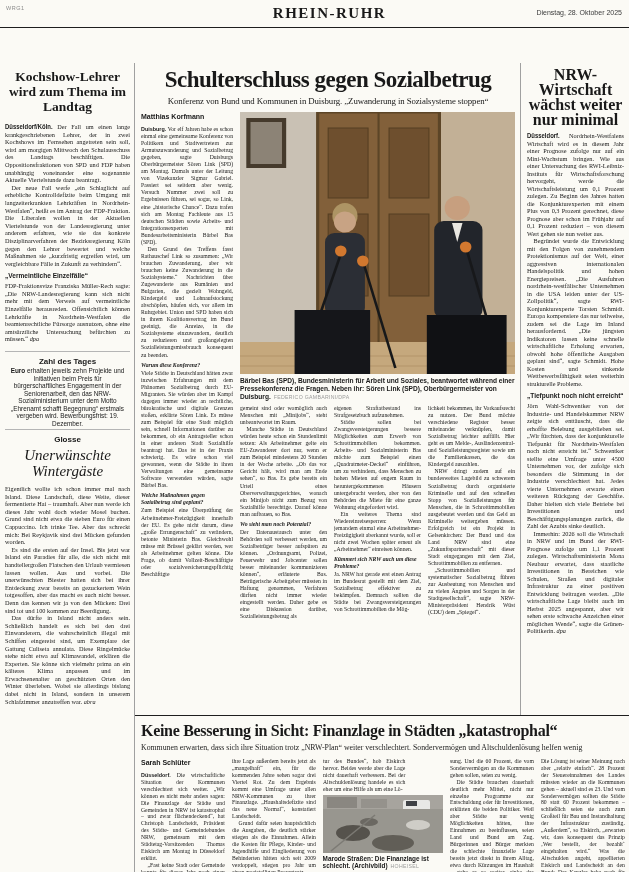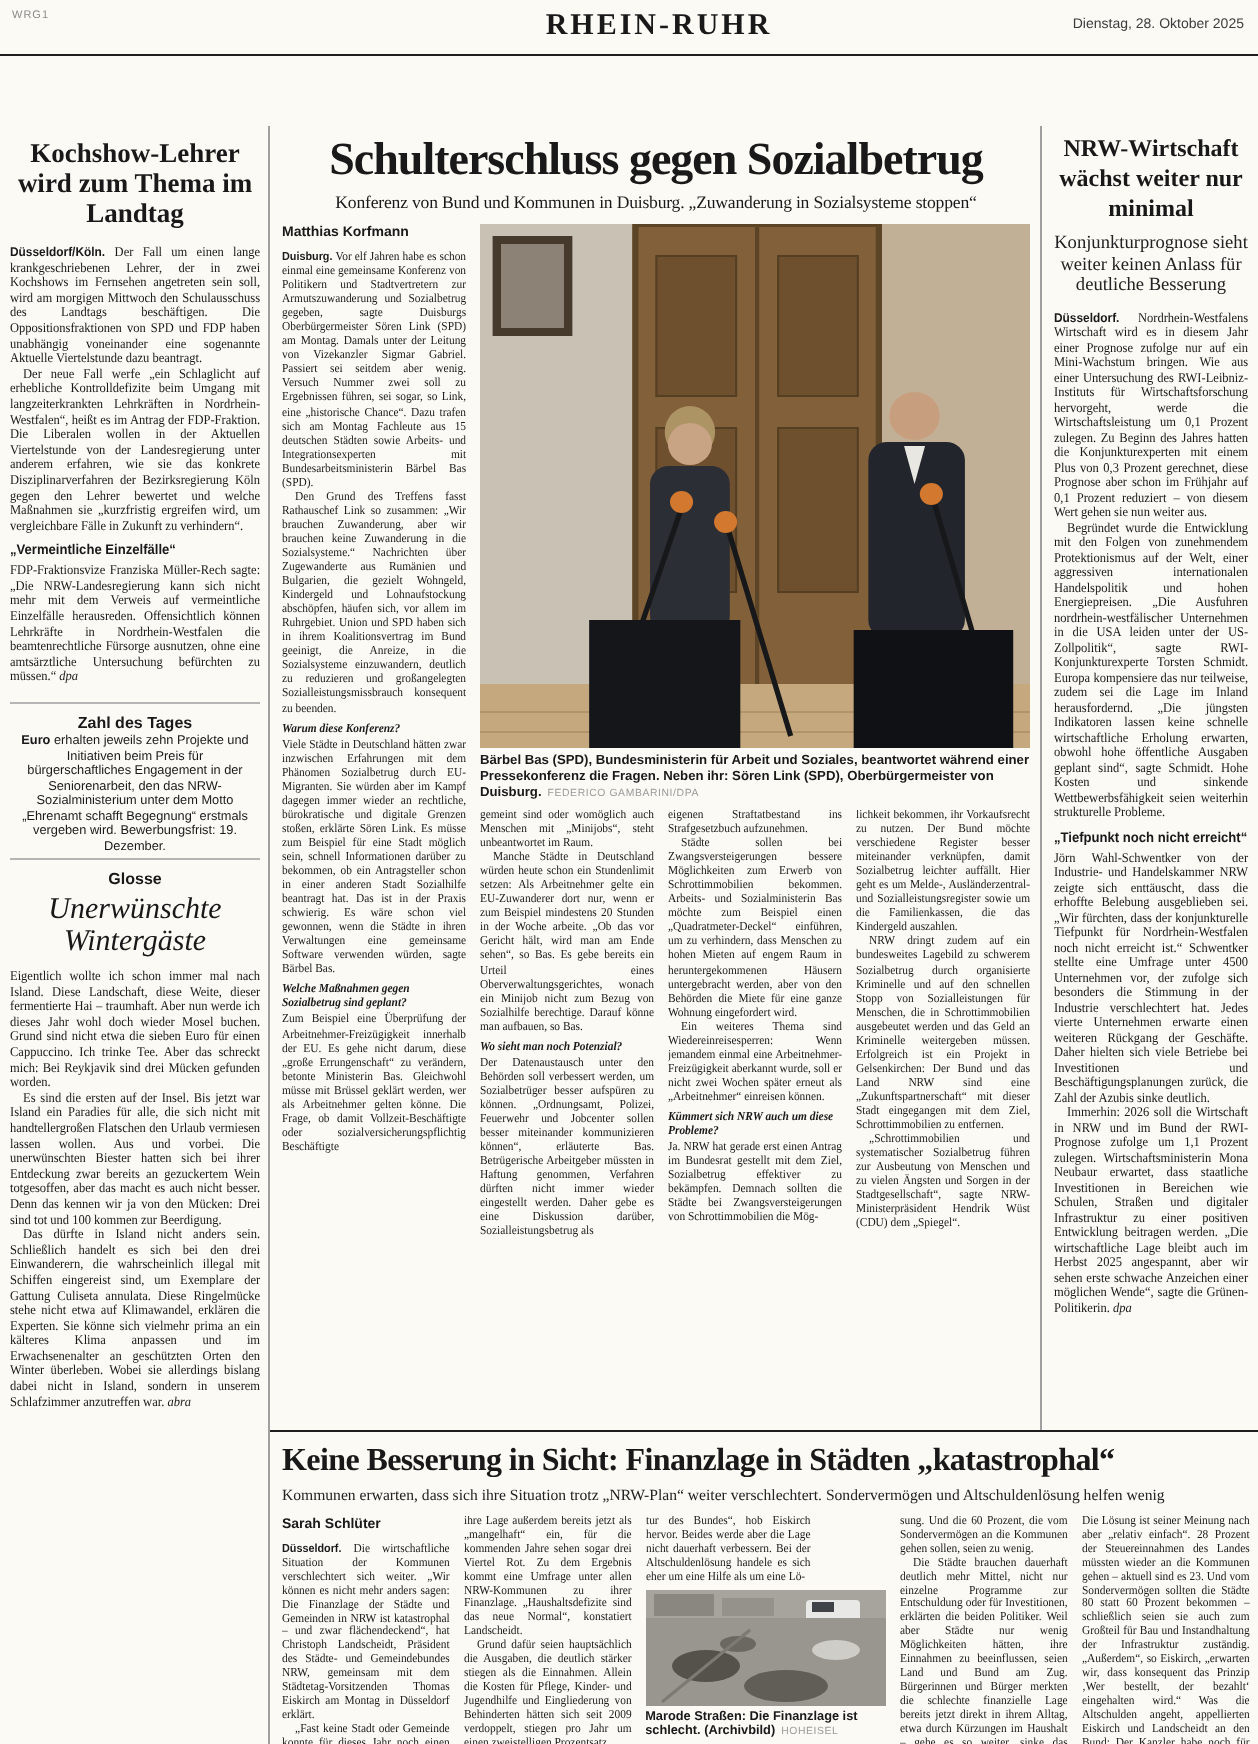--- a/index.html
+++ b/index.html
@@ -15,21 +15,21 @@
   .leftcol{width:125px;padding:5px 4px 0 5px;overflow:hidden;}
   .vrule{width:1px;background:#a0a0a0;margin-top:3px;}
   .rightzone{flex:1;min-width:0;display:flex;flex-direction:column;}
   .toprow{display:flex;height:655px;overflow:hidden;}
   .main{width:374px;min-width:0;padding:3px 5px 0 6px;}
   .econ{flex:1;min-width:0;padding:5px 5px 0 6px;overflow:hidden;}
   
   .left-h{font-weight:700;font-size:13.5px;line-height:15px;text-align:center;margin:4px 0 9px;}
   .main-h{font-weight:700;font-size:23px;line-height:26px;letter-spacing:-.5px;text-align:center;white-space:nowrap;margin:4px 0 3px;}
   .main-deck{font-size:8.8px;letter-spacing:-.1px;text-align:center;white-space:nowrap;margin:0 0 6px;}
-  .econ-h{font-weight:700;font-size:12px;line-height:15px;text-align:center;margin:2px 0 5px;}
+  .econ-h{font-weight:700;font-size:16px;line-height:15px;text-align:center;margin:2px 0 5px;}
   .econ-deck{font-size:9.3px;line-height:10.5px;text-align:center;margin:0 0 7px;color:#222;}
   .fin-h{font-weight:700;font-size:16px;line-height:20px;letter-spacing:-.3px;white-space:nowrap;margin:3px 0 2px;}
   .fin-deck{font-size:7.8px;white-space:nowrap;margin:0 0 6px;color:#222;}
   
   .byline{font:700 7px "Liberation Sans",sans-serif;margin:1px 0 6px;}
   .bp{margin:0;text-align:justify;text-indent:7px;overflow-wrap:break-word;hyphens:auto;}
   .bp.ni{text-indent:0;}
   .lead{font-family:"Liberation Sans",sans-serif;font-weight:700;font-size:95%;}
   .sign{font-style:italic;}
   .sub-i{font-style:italic;font-weight:700;margin:3px 0 1px;}
@@ -182,21 +182,20 @@
                   </div>
               </div>
             </div>
           </div>
         </section>
 
         <div class="vrule"></div>
 
         <aside class="econ">
           <h2 class="econ-h">NRW-Wirtschaft wächst weiter nur minimal</h2>
-          <p class="econ-deck">Konjunkturprognose sieht weiter keinen Anlass für deutliche Besserung</p>
           <div class="blocks sq">
               <p class="bp ni"><b class="lead">Düsseldorf. </b>Nordrhein-Westfalens Wirtschaft wird es in diesem Jahr einer Prognose zufolge nur auf ein Mini-Wachstum bringen. Wie aus einer Untersuchung des RWI-Leibniz-Instituts für Wirtschaftsforschung hervorgeht, werde die Wirtschaftsleistung um 0,1 Prozent zulegen. Zu Beginn des Jahres hatten die Konjunkturexperten mit einem Plus von 0,3 Prozent gerechnet, diese Prognose aber schon im Frühjahr auf 0,1 Prozent reduziert – von diesem Wert gehen sie nun weiter aus.</p>
               <p class="bp">Begründet wurde die Entwicklung mit den Folgen von zunehmendem Protektionismus auf der Welt, einer aggressiven internationalen Handelspolitik und hohen Energiepreisen. „Die Ausfuhren nordrhein-westfälischer Unternehmen in die USA leiden unter der US-Zollpolitik“, sagte RWI-Konjunkturexperte Torsten Schmidt. Europa kompensiere das nur teilweise, zudem sei die Lage im Inland herausfordernd. „Die jüngsten Indikatoren lassen keine schnelle wirtschaftliche Erholung erwarten, obwohl hohe öffentliche Ausgaben geplant sind“, sagte Schmidt. Hohe Kosten und sinkende Wettbewerbsfähigkeit seien weiterhin strukturelle Probleme.</p>
               <div class="sub-b">„Tiefpunkt noch nicht erreicht“</div>
               <p class="bp ni">Jörn Wahl-Schwentker von der Industrie- und Handelskammer NRW zeigte sich enttäuscht, dass die erhoffte Belebung ausgeblieben sei. „Wir fürchten, dass der konjunkturelle Tiefpunkt für Nordrhein-Westfalen noch nicht erreicht ist.“ Schwentker stellte eine Umfrage unter 4500 Unternehmen vor, der zufolge sich besonders die Stimmung in der Industrie verschlechtert hat. Jedes vierte Unternehmen erwarte einen weiteren Rückgang der Geschäfte. Daher hielten sich viele Betriebe bei Investitionen und Beschäftigungsplanungen zurück, die Zahl der Azubis sinke deutlich.</p>
               <p class="bp">Immerhin: 2026 soll die Wirtschaft in NRW und im Bund der RWI-Prognose zufolge um 1,1 Prozent zulegen. Wirtschaftsministerin Mona Neubaur erwartet, dass staatliche Investitionen in Bereichen wie Schulen, Straßen und digitaler Infrastruktur zu einer positiven Entwicklung beitragen werden. „Die wirtschaftliche Lage bleibt auch im Herbst 2025 angespannt, aber wir sehen erste schwache Anzeichen einer möglichen Wende“, sagte die Grünen-Politikerin.<i class="sign"> dpa</i></p>
             </div>
         </aside>
       </div>
 

